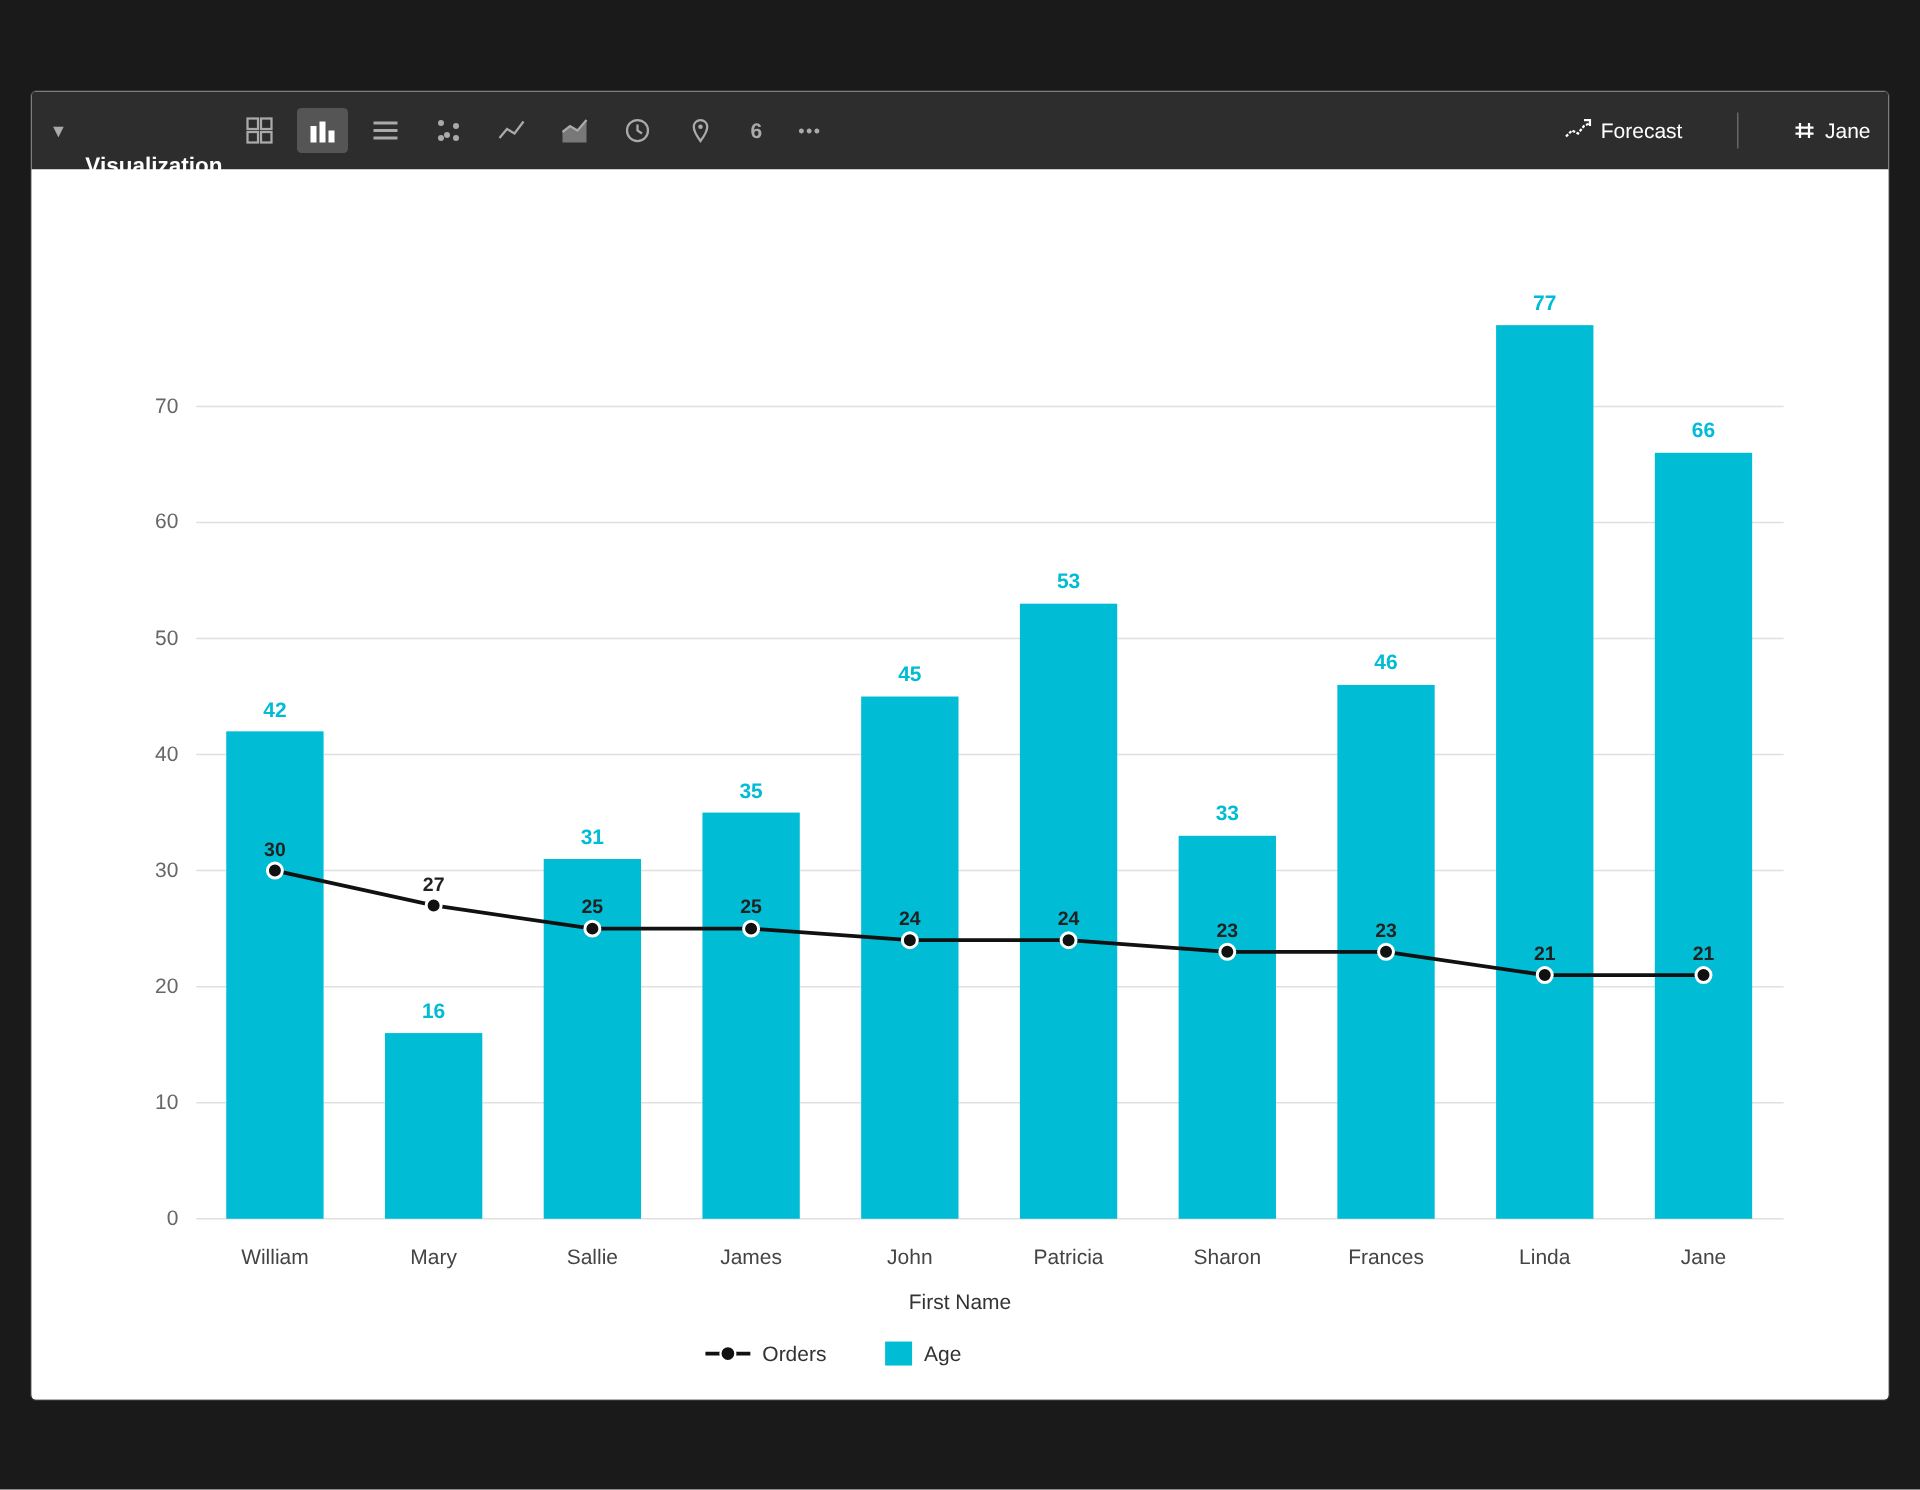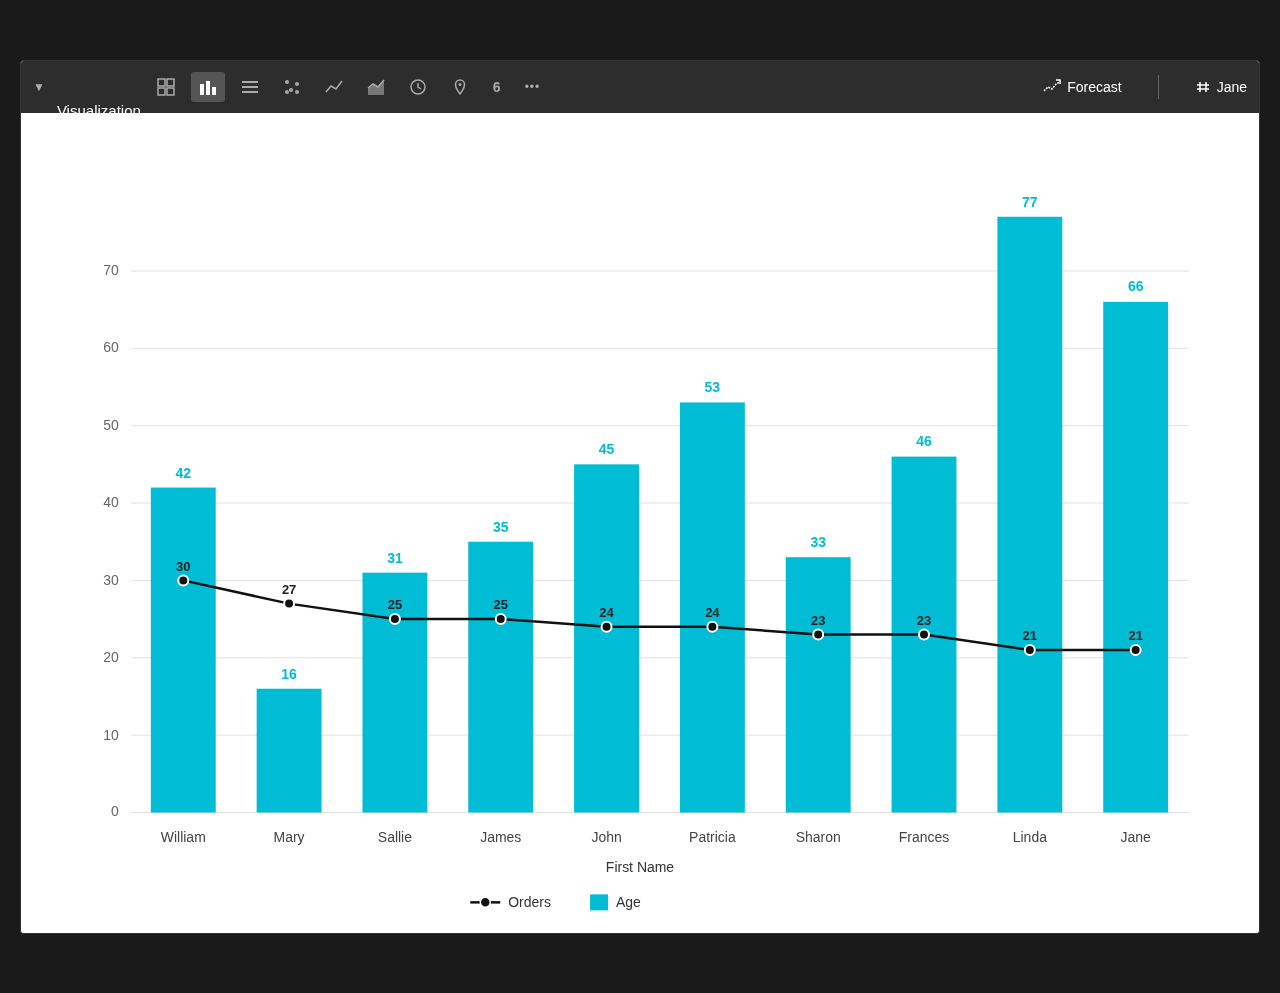--- a/index.html
+++ b/index.html
@@ -28,21 +28,21 @@
     }
     .toolbar-left {
       display: flex;
       align-items: center;
       gap: 8px;
       flex: 1;
     }
     .toolbar-title {
       color: #ffffff;
       font-size: 15px;
-      font-weight: 400;
+      font-weight: 700;
       margin-left: 4px;
       margin-top: 48px;
     }
     .toolbar-icon-btn {
       color: #aaaaaa;
       background: none;
       border: none;
       cursor: pointer;
       padding: 6px 8px;
       border-radius: 3px;

